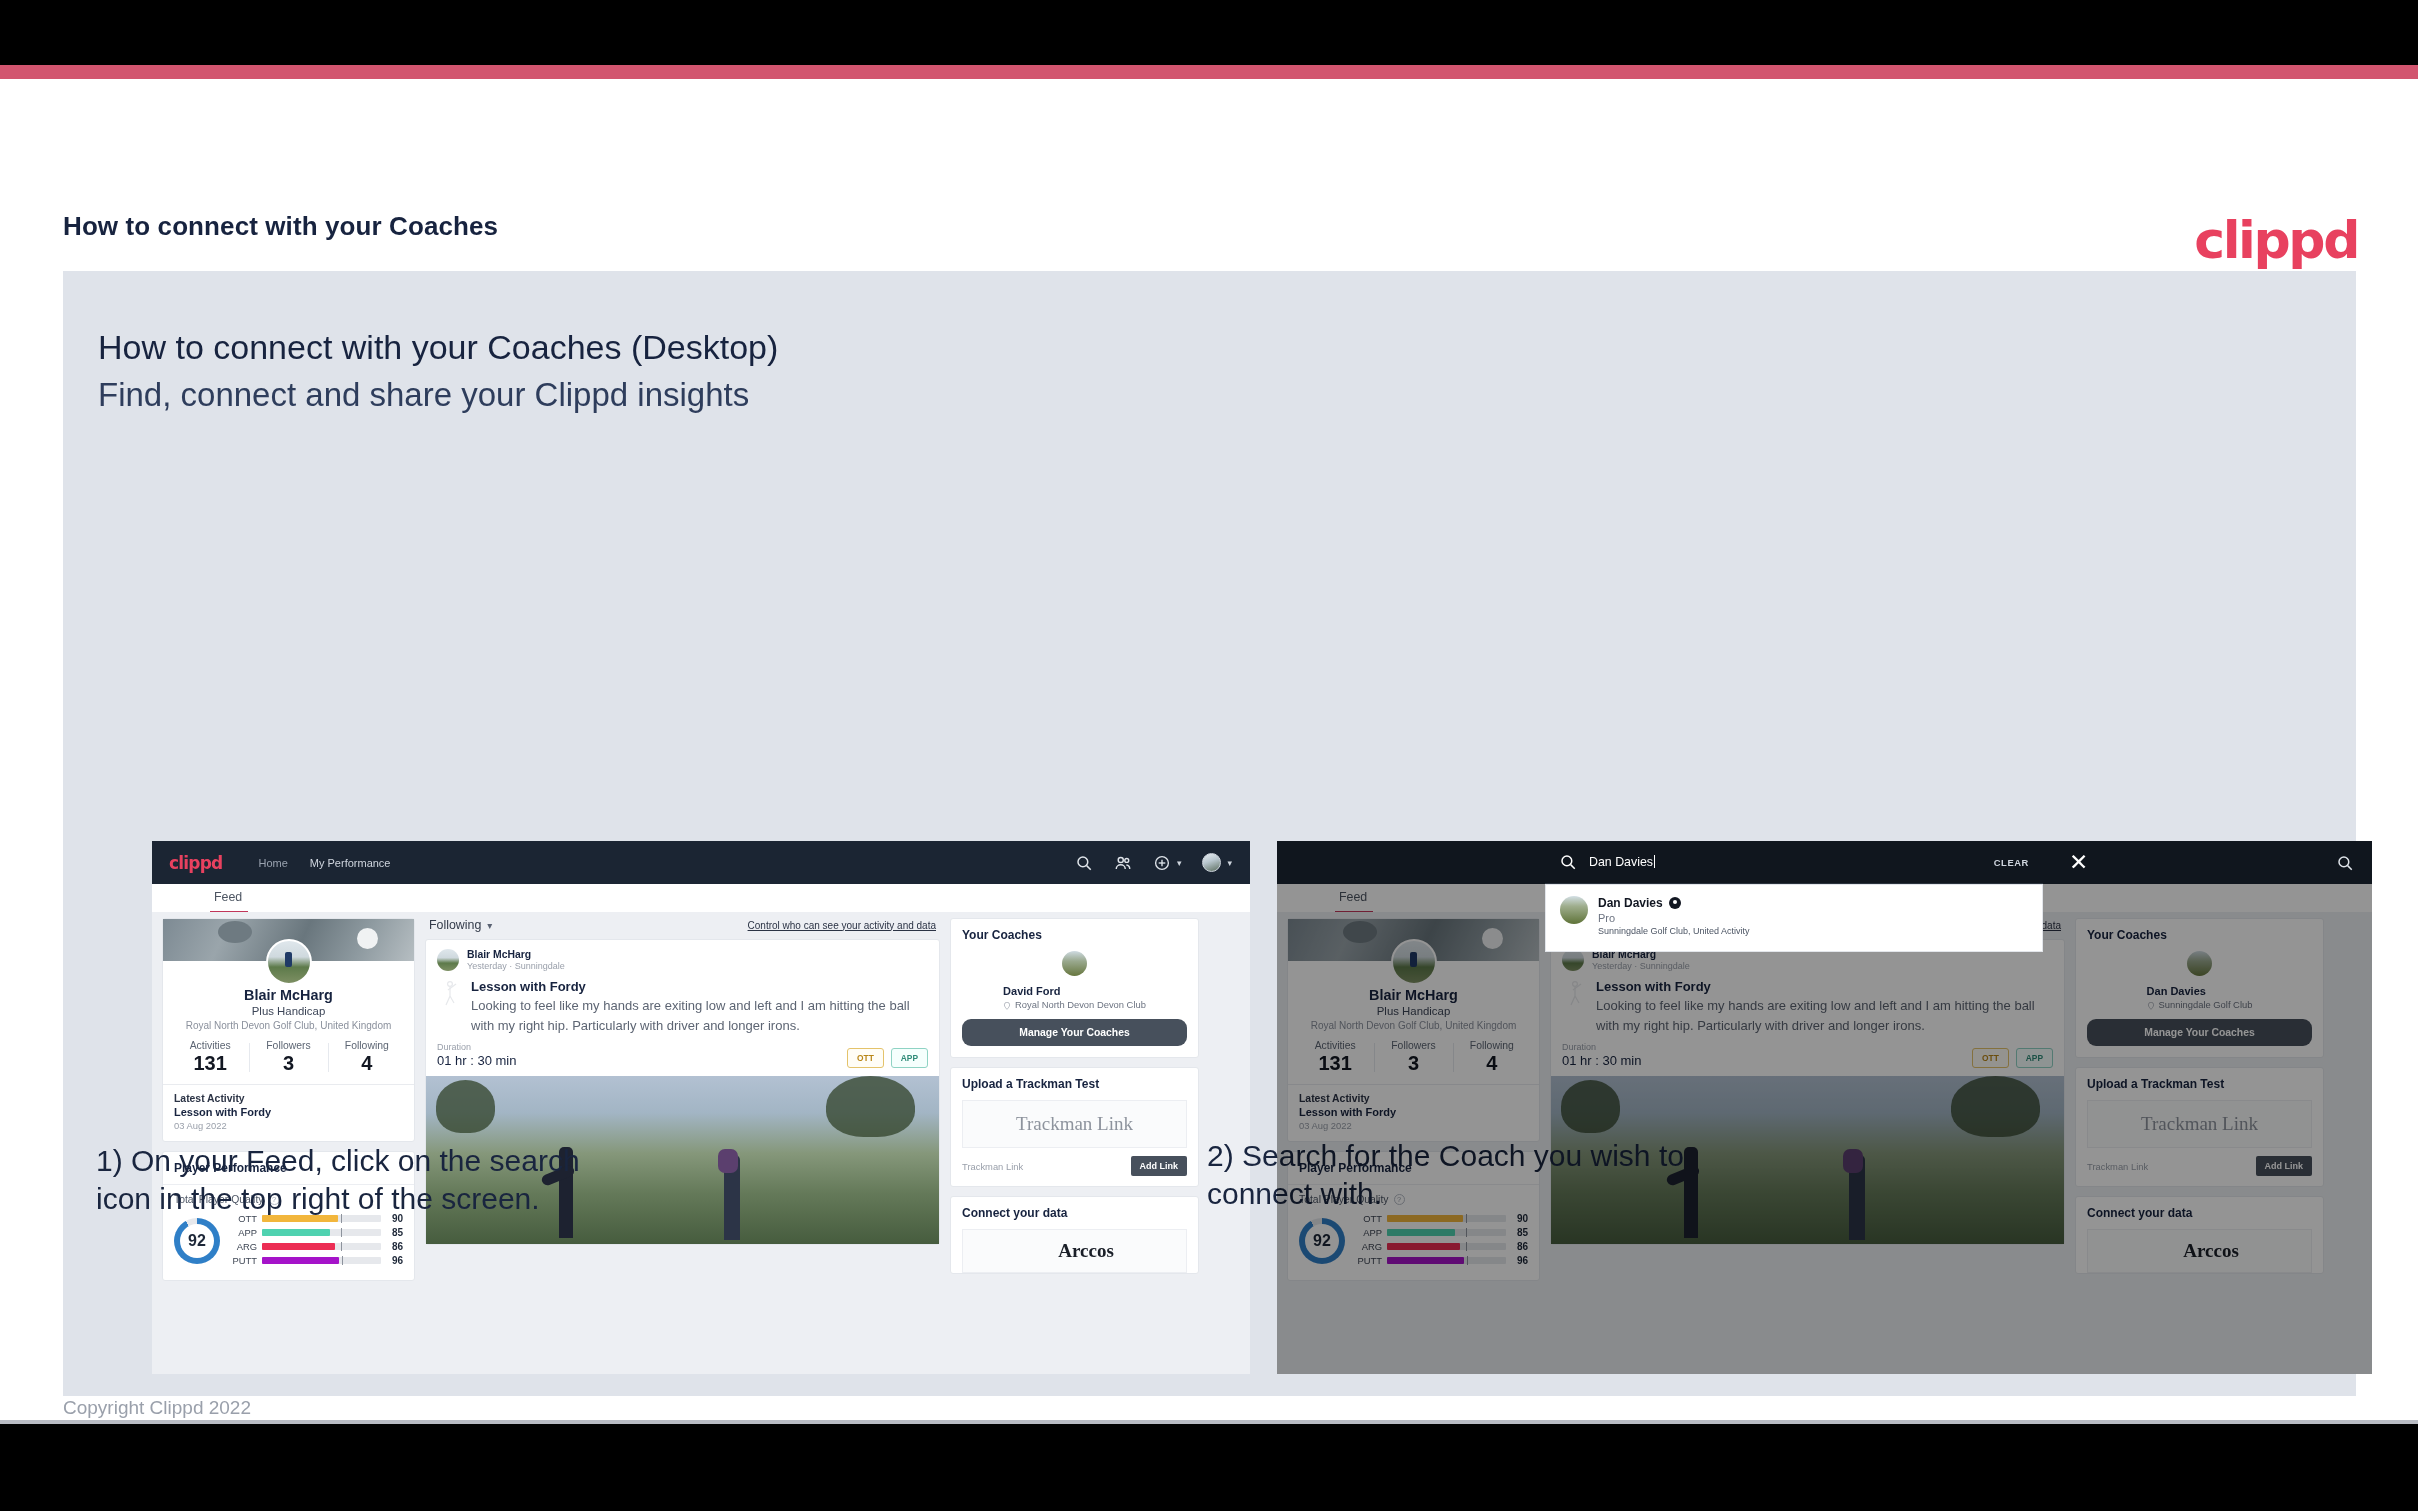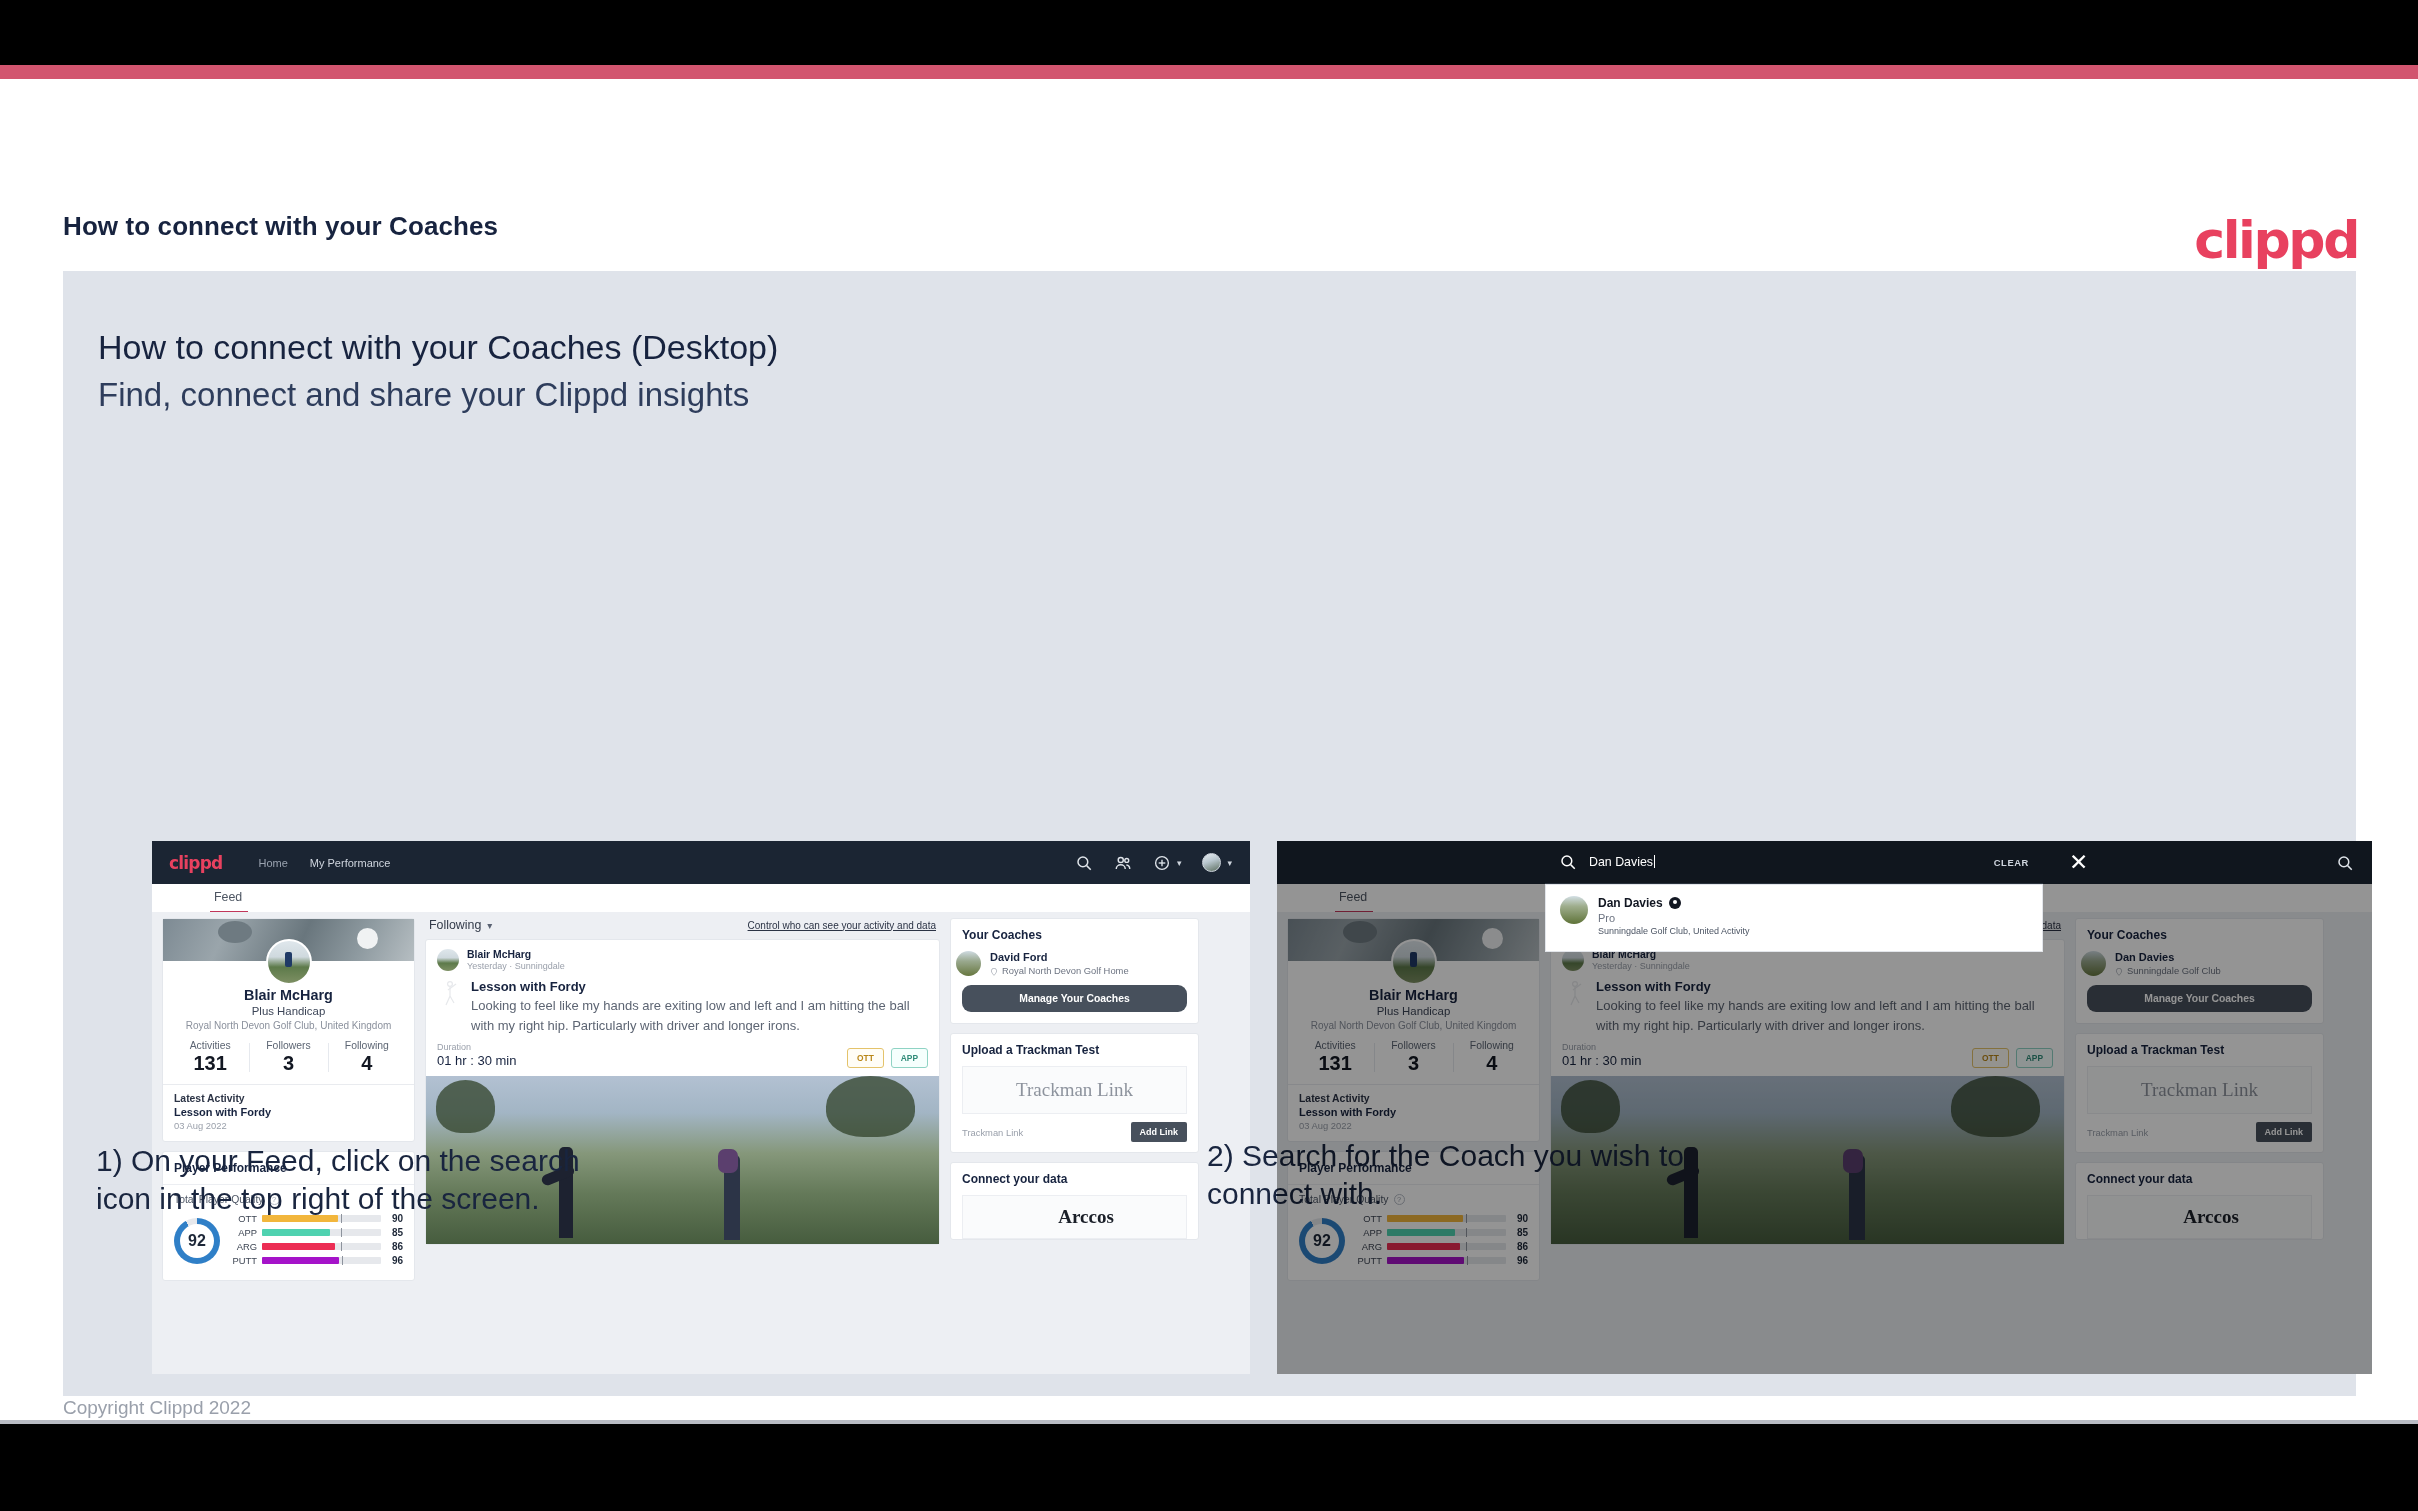--- a/index.html
+++ b/index.html
@@ -201,21 +201,21 @@
     position:relative; overflow:hidden;
   }
   .fig { position:absolute; bottom:0; background:#1d2230; }
   .fig.a { left:26%; bottom:6px; width:14px; height:91px; border-radius:5px 5px 0 0; }
   .fig.a2 { left:22.5%; bottom:63px; width:34px; height:11px; border-radius:6px; transform:rotate(-22deg); }
   .fig.b { left:58%; bottom:4px; width:16px; height:85px; border-radius:5px 5px 0 0; background:#2c3447; }
   .fig.b2 { left:57%; bottom:71px; width:20px; height:24px; border-radius:7px; background:#5b3f6e; }
   .tree { position:absolute; border-radius:50% 50% 42% 42%; background:rgba(48,66,40,.75); }
 
   
-  .coach-row { display:flex; align-items:center; gap:9px; padding:0 5px 9px; }
+  .coach-row { display:flex; align-items:center; gap:9px; padding:0 5px 9px;flex-direction:column; }
   .coach-av { width:25px; height:25px; border-radius:50%; flex:0 0 auto;
     background:linear-gradient(180deg,#cfdbe2 0%,#9aa98f 40%,#67773f 100%); }
   .coach-name { font-size:11px; font-weight:700; color:#17233f; }
   .coach-club { font-size:9.4px; color:#6d7482; margin-top:2px; display:flex; align-items:center; gap:4px; }
   .pin { width:8px; height:8px; }
   .btn-dark {
     display:block; margin:0 11px 11px; padding:8px 0; text-align:center;
     background:#47505c; color:#ffffff; font-size:10.4px; font-weight:700; border-radius:9px;
   }
   .tm-box {
@@ -457,21 +457,21 @@
           <div class="coach-row">
             <span class="coach-av"></span>
             <span>
               <span class="coach-name" style="display:block">David Ford</span>
               <span class="coach-club">
                 <span class="pin">
                   <svg viewBox="0 0 12 12" fill="none" stroke="#9aa0ab" stroke-width="1">
                       <path d="M6 11s4-4 4-6.6A4 4 0 0 0 2 4.4C2 7 6 11 6 11z"></path>
                     </svg>
                 </span>
-                <span>Royal North Devon Golf Home</span>
+                <span>Royal North Devon Devon Club</span>
               </span>
             </span>
           </div>
           <div class="btn-dark">Manage Your Coaches</div>
         </div>
 
         <div class="card">
           <div class="card-title">Upload a Trackman Test</div>
           <div class="tm-box">Trackman Link</div>
           <div class="tm-row">

